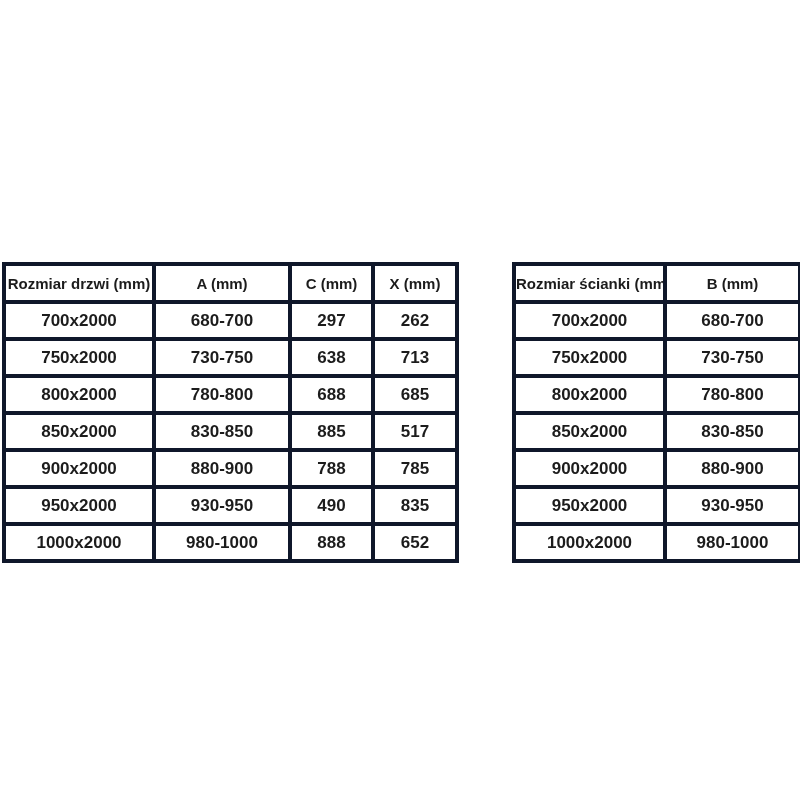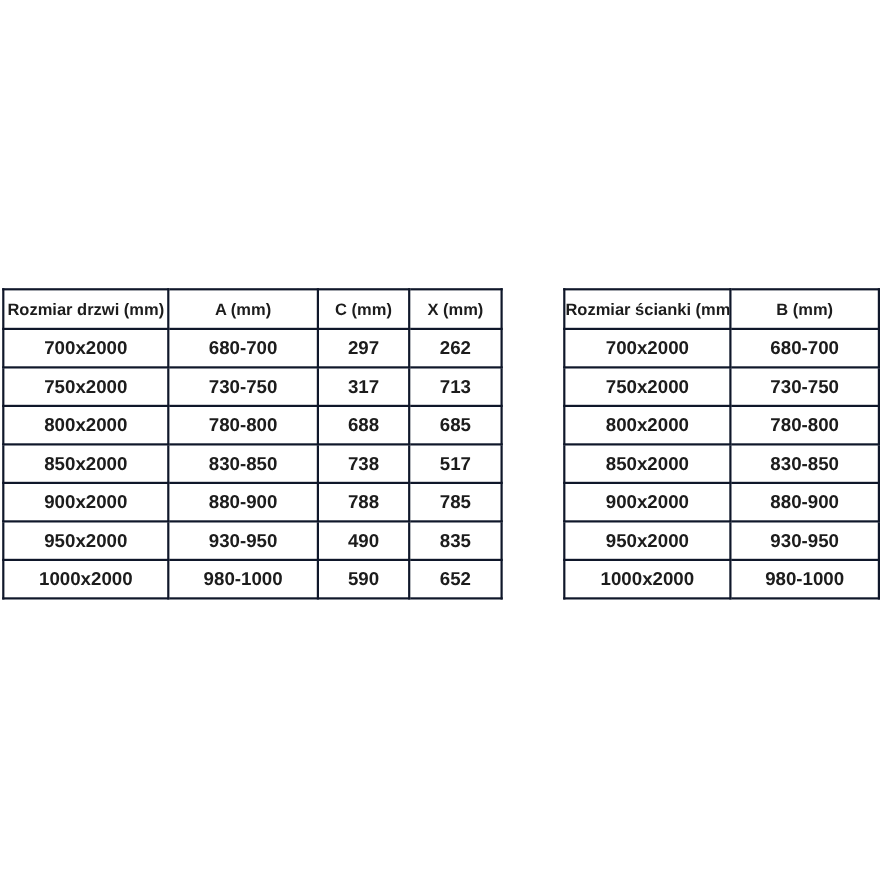--- a/index.html
+++ b/index.html
@@ -17,21 +17,21 @@
     background: #ffffff;
     overflow: hidden;
   }
   table.tbl {
     position: absolute;
     border-collapse: collapse;
     table-layout: fixed;
     background: #ffffff;
   }
   .tbl th, .tbl td {
-    border: 2px solid #0f172a;
+    border: 4px solid #0f172a;
     text-align: center;
     vertical-align: middle;
     color: #1c1c1c;
     padding: 0;
     overflow: hidden;
     white-space: nowrap;
   }
   .tbl th {
     font-size: 15px;
     font-weight: bold;
@@ -68,51 +68,51 @@
     <tbody>
       <tr>
         <td>700x2000</td>
         <td>680-700</td>
         <td>297</td>
         <td>262</td>
       </tr>
       <tr>
         <td>750x2000</td>
         <td>730-750</td>
-        <td>317</td>
+        <td>638</td>
         <td>713</td>
       </tr>
       <tr>
         <td>800x2000</td>
         <td>780-800</td>
         <td>688</td>
         <td>685</td>
       </tr>
       <tr>
         <td>850x2000</td>
         <td>830-850</td>
-        <td>738</td>
+        <td>885</td>
         <td>517</td>
       </tr>
       <tr>
         <td>900x2000</td>
         <td>880-900</td>
         <td>788</td>
         <td>785</td>
       </tr>
       <tr>
         <td>950x2000</td>
         <td>930-950</td>
         <td>490</td>
         <td>835</td>
       </tr>
       <tr>
         <td>1000x2000</td>
         <td>980-1000</td>
-        <td>590</td>
+        <td>888</td>
         <td>652</td>
       </tr>
     </tbody>
   </table>
 
   <table class="tbl tbl-wall">
     <colgroup>
       <col style="width:151px">
         <col style="width:135px">
     </colgroup>

